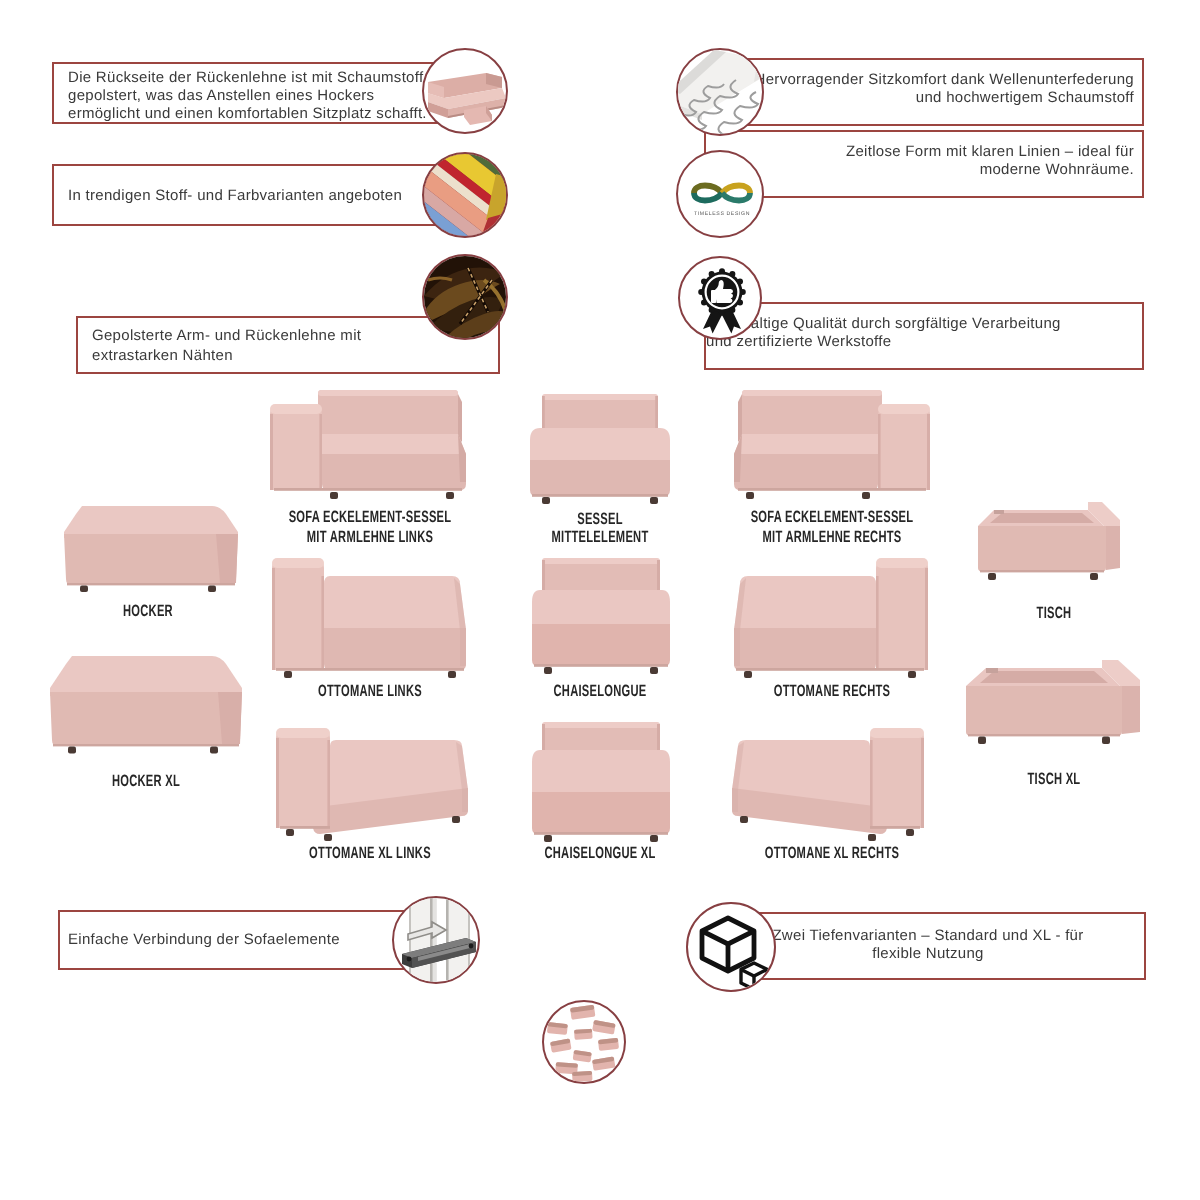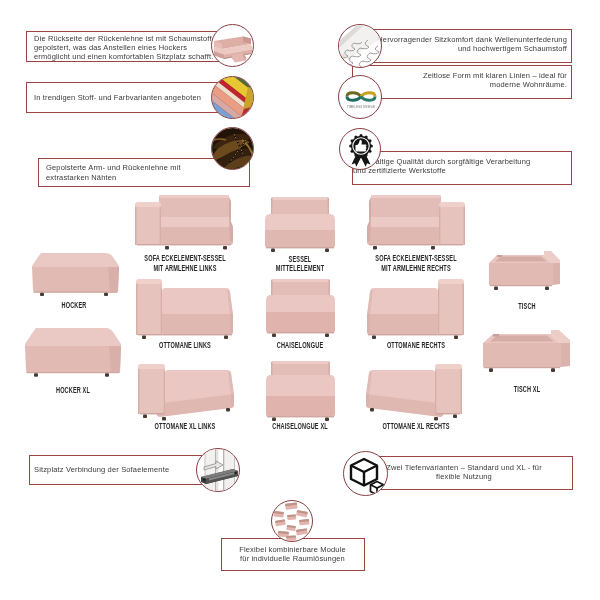--- a/index.html
+++ b/index.html
@@ -142,21 +142,21 @@
       </g>
       <circle cx="21" cy="17" r="8.2" fill="none" stroke="#ffffff" stroke-width="1.1"></circle>
       <g fill="#fff">
         <rect x="15.5" y="16" width="2.6" height="6.5" rx="0.5"></rect>
         <path d="M18.3,22.5 l6.5,0 q1.4,0 1.4,-1.2 q0,-1 -0.9,-1.1 q1.2,-0.3 1.2,-1.3 q0,-0.9 -1,-1.1 q1,-0.3 1,-1.2 q0,-1 -1.2,-1.1 l-3.8,0 q0.6,-2.5 0.2,-3.6 q-0.4,-1.1 -1.5,-0.8 q-0.8,0.3 -0.8,1.2 q0,2.3 -2.1,3.8 Z"></path>
       </g>
     </svg>
   </div>
 
   <div class="box" style="left:29px;top:455px;width:183px;height:30px;padding:8.5px 0 0 4px;">
-    Sitzplatz Verbindung der Sofaelemente
+    Einfache Verbindung der Sofaelemente
   </div>
 
   <div class="circ" style="left:196px;top:448px;width:44px;height:44px;">
     <svg width="44" height="44" viewBox="0 0 44 44">
       <rect x="8" y="0" width="10" height="44" fill="#f2f1ef"></rect>
       <rect x="18" y="0" width="1.4" height="44" fill="#b5b3af"></rect>
       <rect x="19.4" y="0" width="2" height="44" fill="#e4e3e1"></rect>
       <rect x="26" y="0" width="11" height="44" fill="#f2f1ef"></rect>
       <rect x="26" y="0" width="1.3" height="44" fill="#b5b3af"></rect>
       <rect x="37" y="0" width="1" height="44" fill="#c5c3bf"></rect>
@@ -228,24 +228,20 @@
             <rect width="11" height="5.5" rx="1" fill="#e2b4ad"></rect>
             <rect width="11" height="2.2" rx="1" fill="#bf9287"></rect>
           </g>
         <g transform="translate(14,35) rotate(-3)">
             <rect width="10" height="5" rx="1" fill="#e2b4ad"></rect>
             <rect width="10" height="2" rx="1" fill="#bf9287"></rect>
           </g>
       </g>
     </svg>
   </div>
-  <div class="box" style="left:220.5px;top:537.5px;width:144px;height:33px;padding:6px 0 0 0;text-align:center;">
-    Flexibel kombinierbare Module<br>
-    für individuelle Raumlösungen
-  </div>
 
   <svg style="position:absolute;left:135px;top:195px;" width="98" height="58" viewBox="0 0 98 58">
     <rect x="24" y="0" width="70" height="24" rx="2" fill="#e2bcb6"></rect>
     <rect x="24" y="0" width="70" height="3" rx="1.5" fill="#edccc7"></rect>
     <polygon points="94,2 96,6 96,26 94,24" fill="#d3aaa4"></polygon>
     <polygon points="24,22 94,22 98,32 26,32" fill="#ebc9c4"></polygon>
     <path d="M26,32 L98,32 L98,47 Q98,50 95,50 L29,50 Q26,50 26,47 Z" fill="#dfb8b2"></path>
     <polygon points="94,22 98,32 98,46 95,46" fill="#d4aba5"></polygon>
     <path d="M0,12 Q0,7 5,7 L21,7 Q26,7 26,12 L26,50 L0,50 Z" fill="#e7c3bd"></path>
     <rect x="0" y="7" width="26" height="5" rx="2.5" fill="#efd0ca"></rect>

